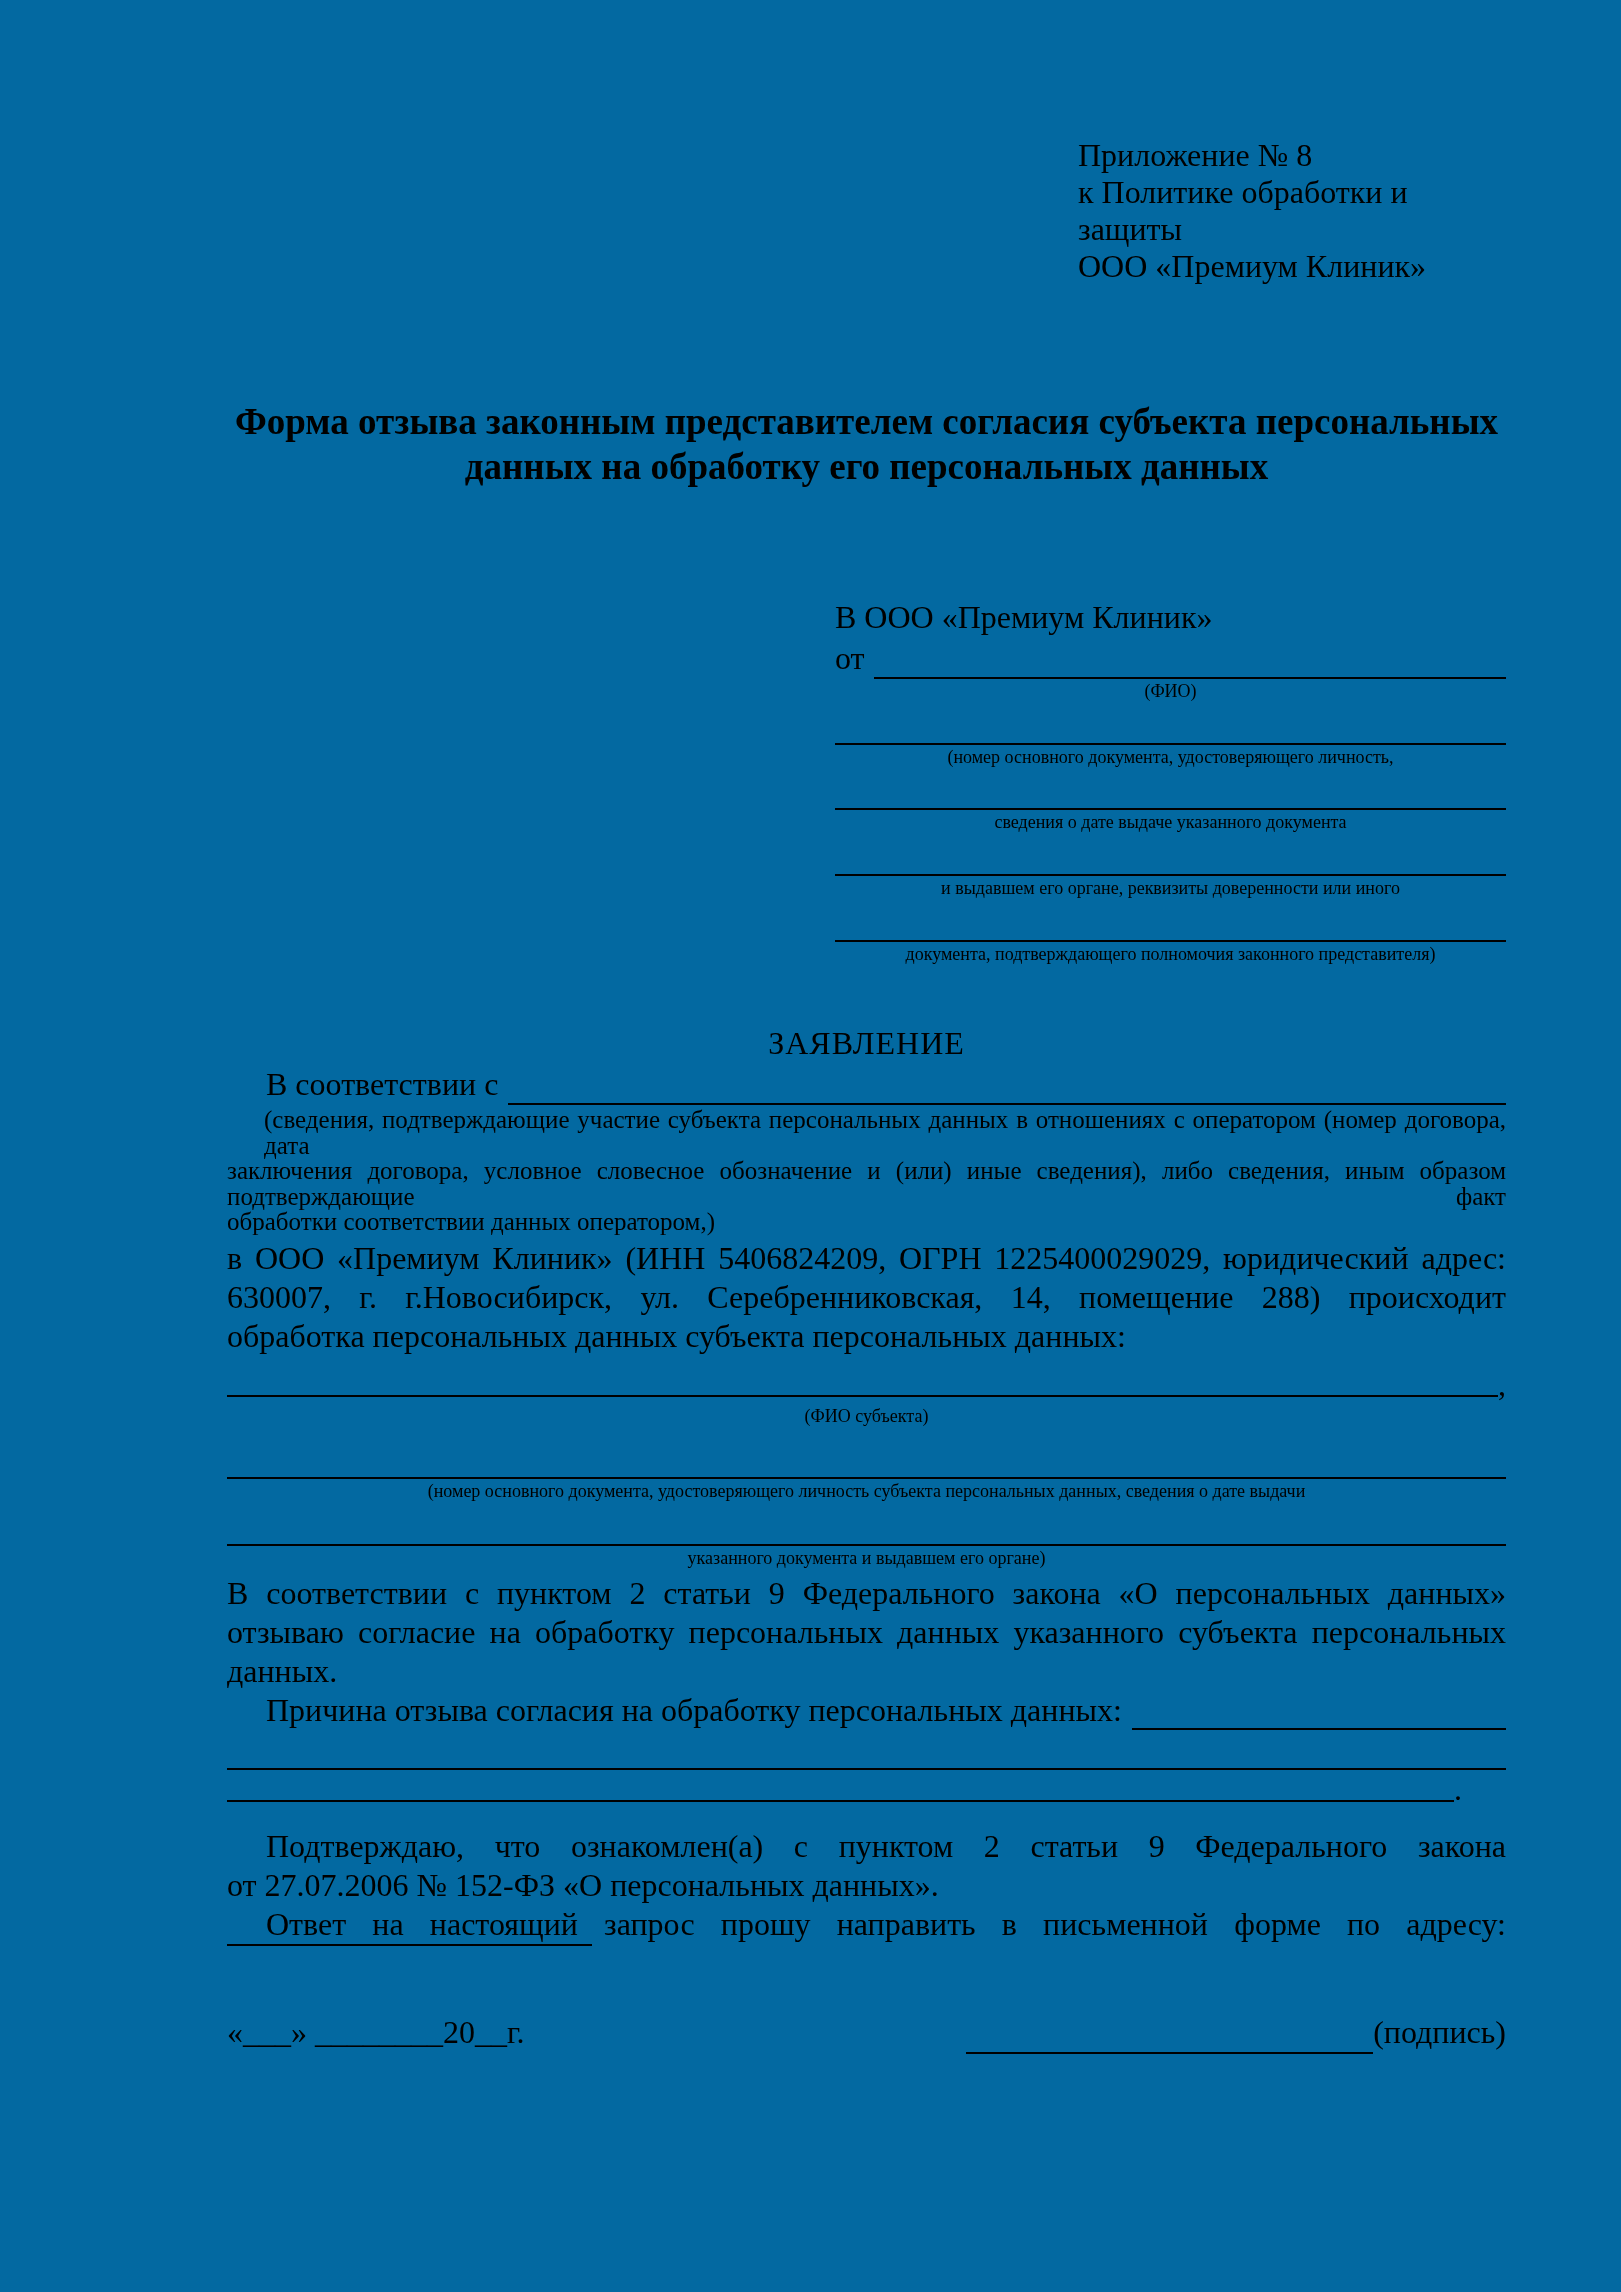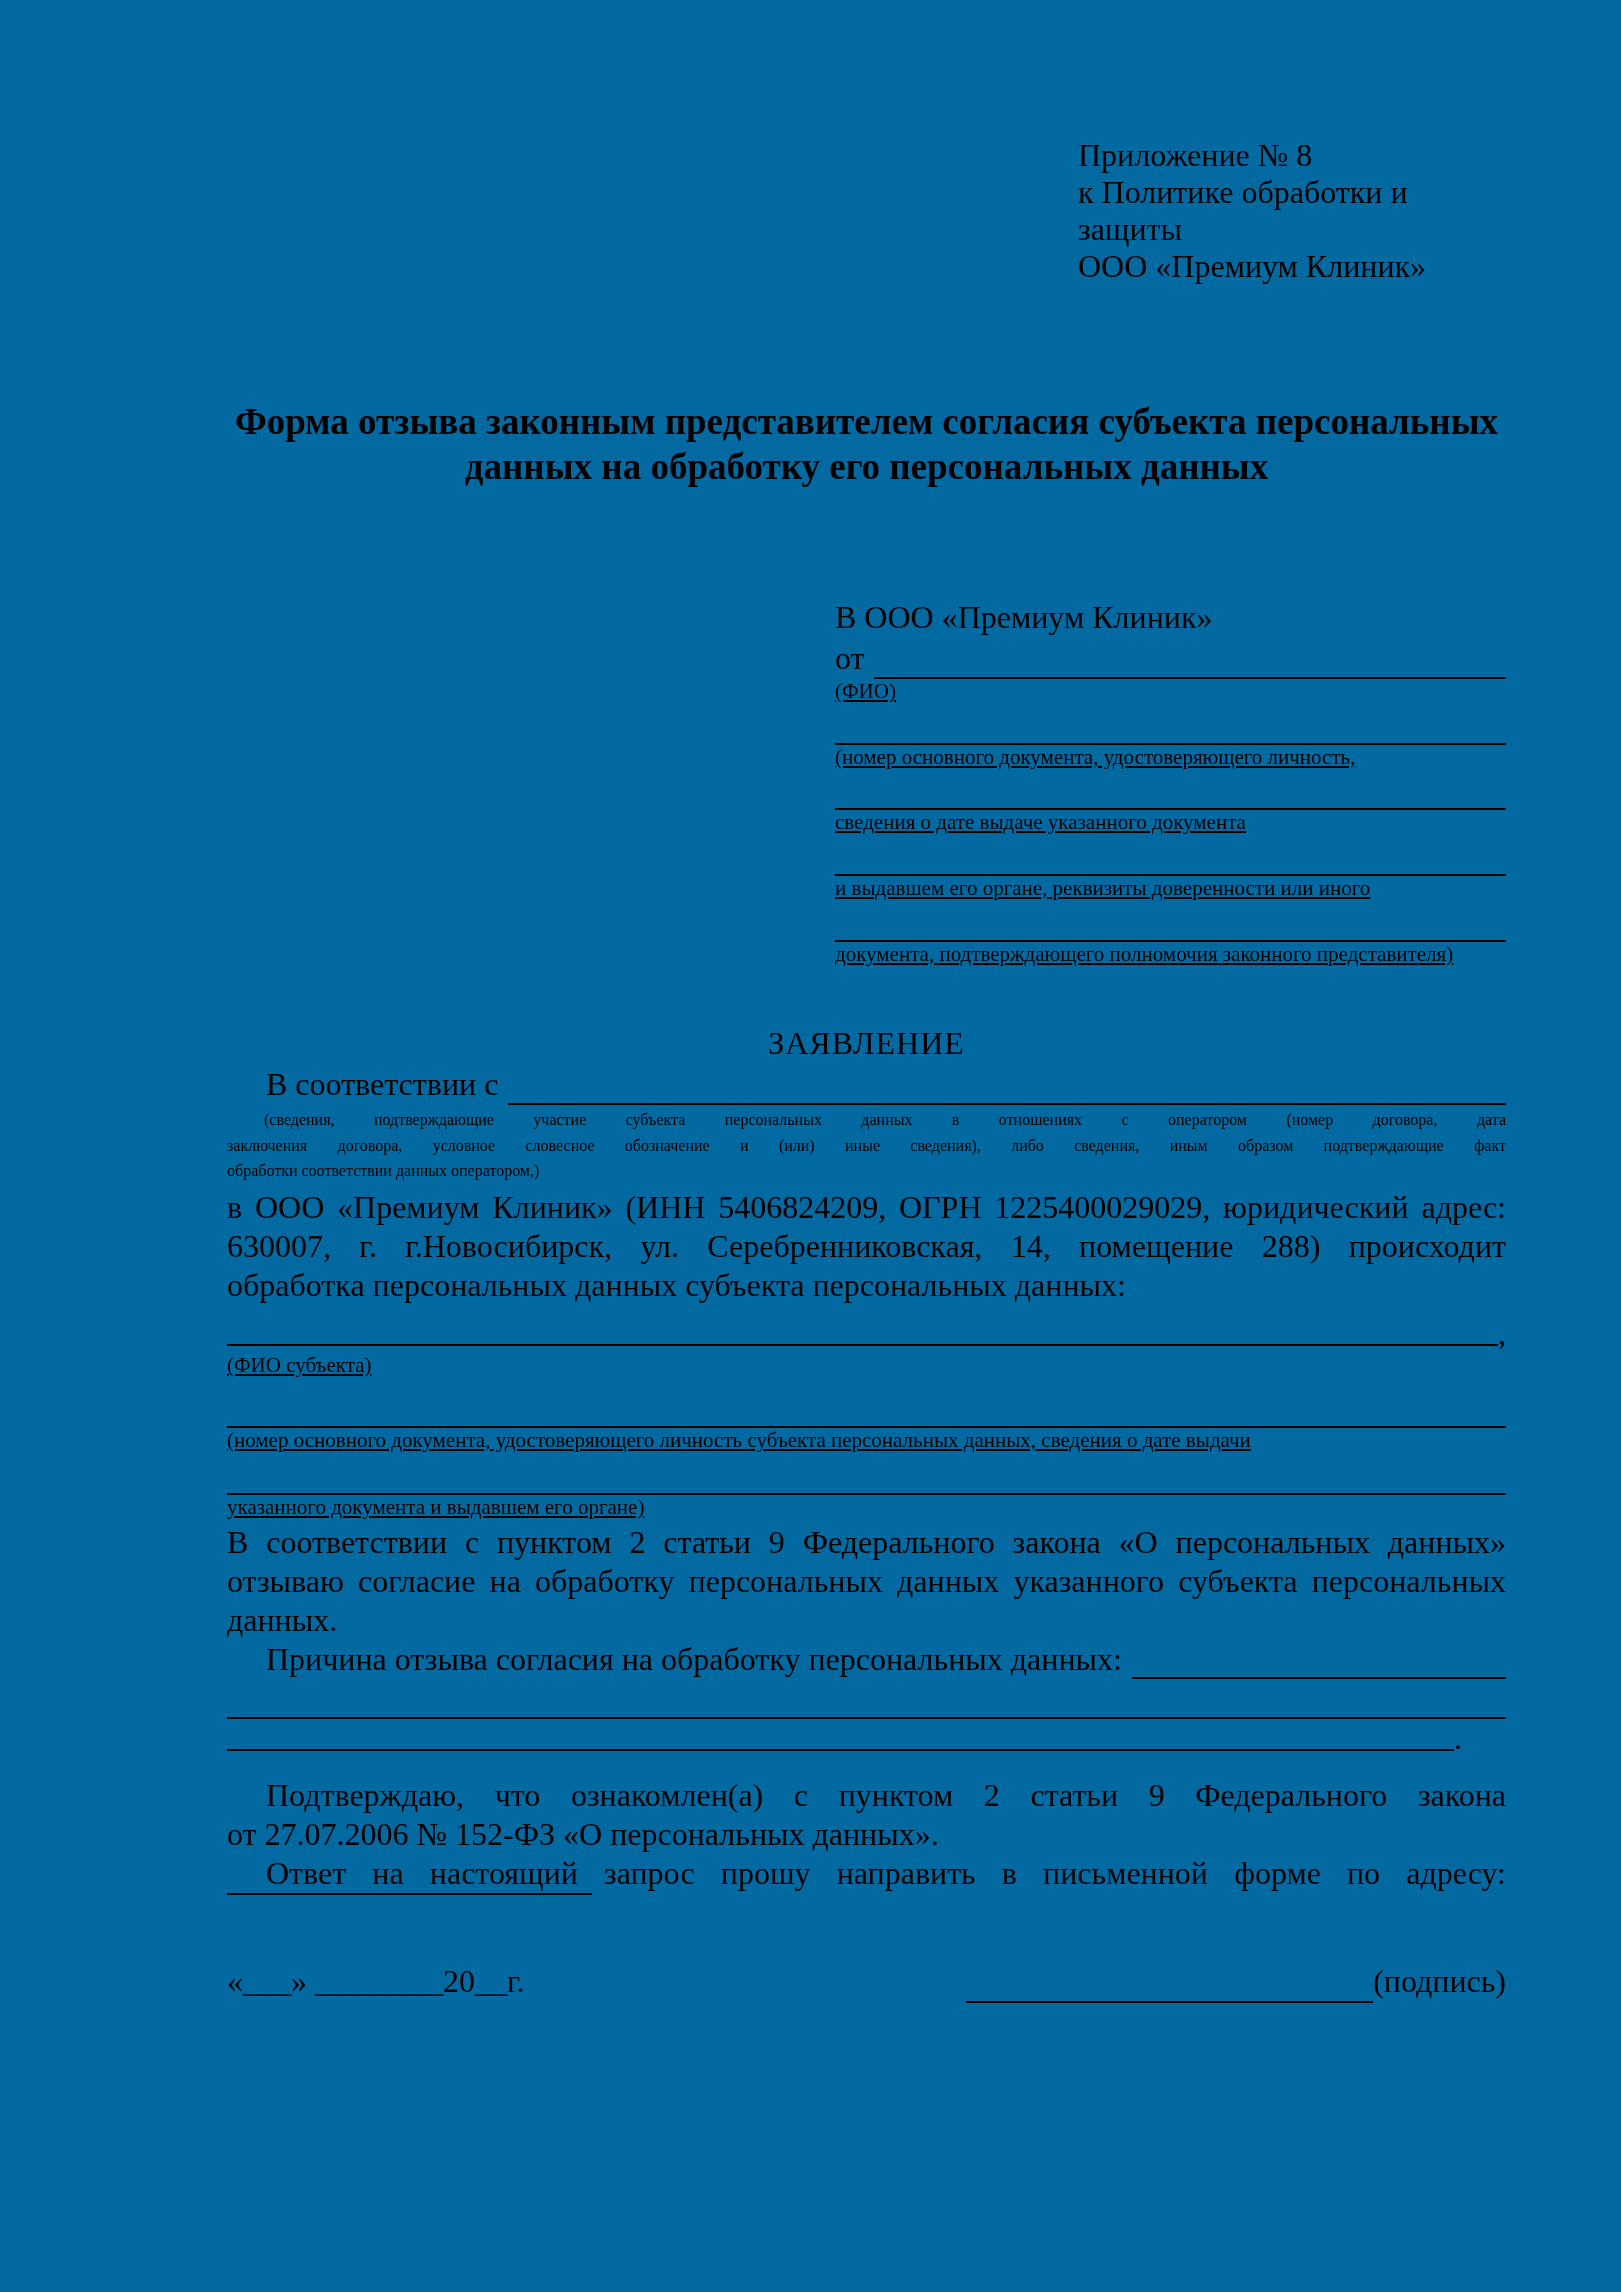--- a/index.html
+++ b/index.html
@@ -32,32 +32,32 @@
   .recipient { margin-top: 108px; margin-left: 608px; }
   .r-to { line-height: 41px; }
   .line-flex { display: flex; line-height: 41px; }
   .line-flex .lbl { white-space: nowrap; }
   .fill {
     flex: 1 1 auto;
     border-bottom: 2.9px solid #000;
     margin-left: 9.8px;
   }
   .ucap {
-    font-size: 21px;
+    font-size: 18px;
     line-height: 24.5px;
-    text-decoration: underline;
+    text-align: center;
   }
   .u-row { margin-top: 12.7px; }
   .uline { height: 26.5px; border-bottom: 2.9px solid #000; }
   
   .heading { margin-top: 57px; text-align: center; line-height: 41px; letter-spacing: 1px; }
   .indent40 { }
   .indent40 .lbl { padding-left: 39px; }
   .jline { text-align: justify; text-align-last: justify; }
-  .note { font-size: 16px; line-height: 25.5px; margin-top: 2px; }
+  .note { font-size: 25px; line-height: 25.5px; margin-top: 2px; }
   .note .first { padding-left: 37px; }
   .para { line-height: 39px; }
   .para .pline { line-height: 39px; }
   .tail { white-space: nowrap; }
   .blank-row { display:flex; }
   .blank-row .uline2 { flex:1 1 auto; height: 30px; border-bottom: 2.9px solid #000; }
   .dot { white-space: nowrap; line-height: 39px; }
   
   .addr-line { display:flex; line-height: 39px; }
   .addr-field { width: 365px; border-bottom: 2.9px solid #000; }

